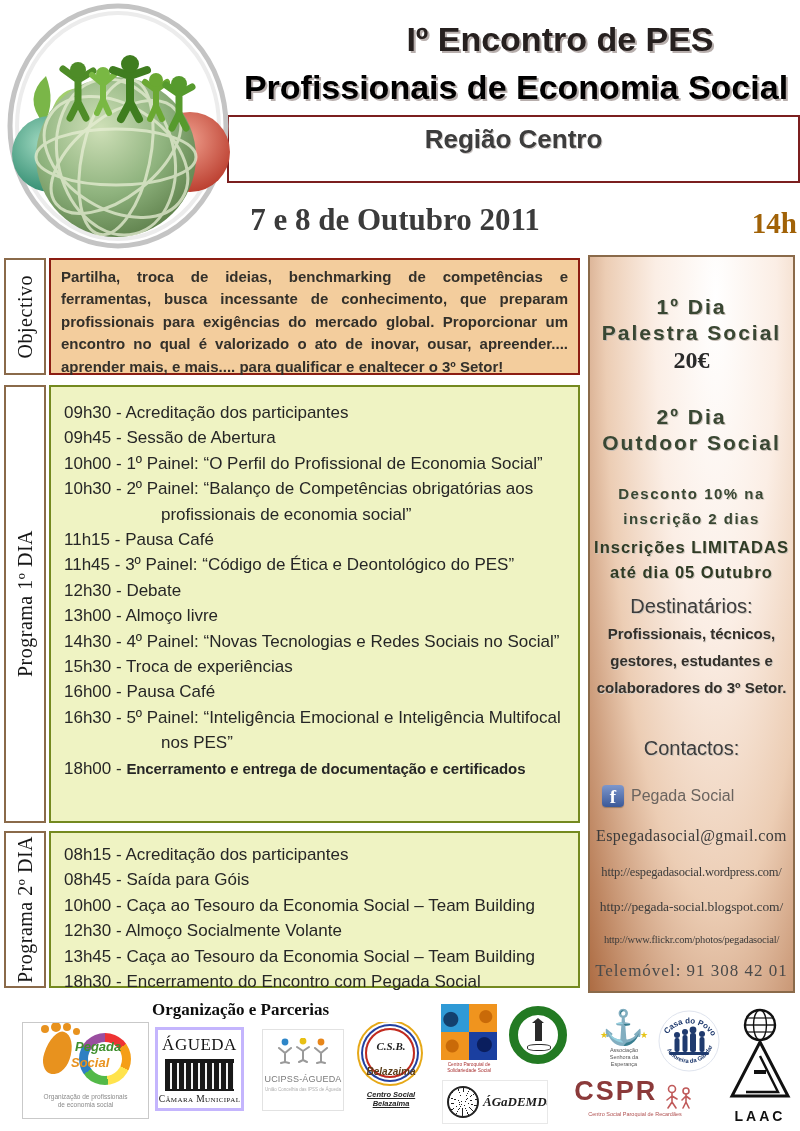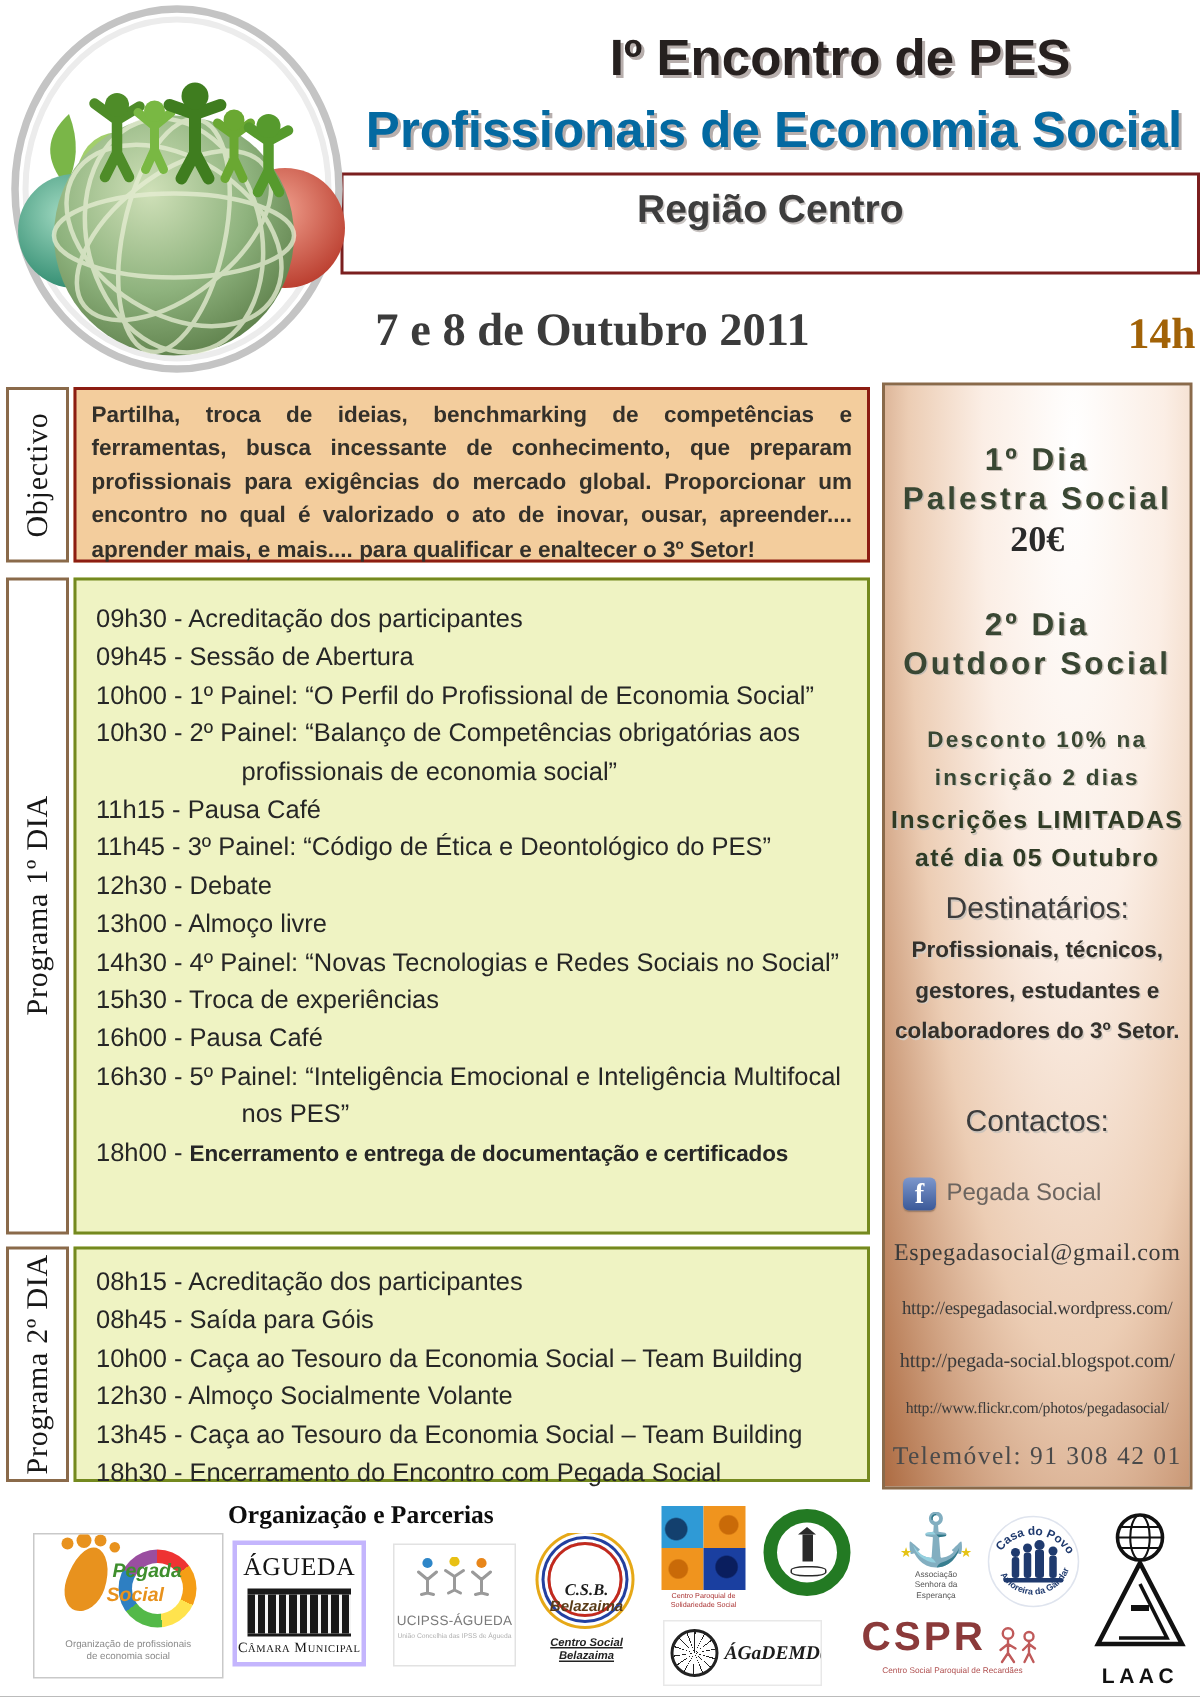--- a/index.html
+++ b/index.html
@@ -4,21 +4,21 @@
 <style>
   html,body{margin:0;padding:0;background:#888;}
   .page{position:relative;width:800px;height:1131px;background:#fff;margin:0 auto;overflow:hidden;
         font-family:"Liberation Sans",sans-serif;}
 
   
   .logo{position:absolute;left:6px;top:2px;width:224px;height:248px;z-index:5;}
   .title1{position:absolute;left:320px;top:20px;width:480px;text-align:center;
           font-size:34px;font-weight:700;color:#26201f;text-shadow:2px 2px 0 #b7aeac;}
   .title2{position:absolute;left:232px;top:68px;width:568px;text-align:center;
-          font-size:34px;font-weight:700;color:#0369a1;text-shadow:2px 2px 0 #b7aeac;}
+          font-size:34px;font-weight:700;color:#000000;text-shadow:2px 2px 0 #b7aeac;}
   .regiao-box{position:absolute;left:227px;top:115px;width:573px;height:68px;
           border:2px solid #7b1f1f;background:#fff;z-index:1;box-sizing:border-box;}
   .regiao-text{margin-top:7px;text-align:center;font-size:26px;font-weight:700;color:#3d3d3d;
           text-shadow:1px 1px 0 #c9c4c2;}
   .date{position:absolute;left:235px;top:202px;width:320px;text-align:center;
           font-family:"Liberation Serif",serif;font-size:31px;font-weight:700;color:#3b3b3b;}
   .time{position:absolute;left:733px;top:207px;width:64px;text-align:right;
           font-family:"Liberation Serif",serif;font-size:29px;font-weight:700;color:#a16207;}
 
   
@@ -92,21 +92,21 @@
         repeating-linear-gradient(90deg,#181818 0 5px,#f4f4f4 5px 7px);
         border-top:4px solid #181818;border-bottom:2px solid #181818;}
   .ag-sub{font-family:"Liberation Serif",serif;font-size:9.5px;color:#141414;letter-spacing:.4px;
         font-variant:small-caps;}
   .ucipss-tile{left:262px;top:1029px;width:82px;height:82px;border:1px solid #e2e2e2;background:#fff;padding-top:8px;}
   .uc-title{font-size:9px;color:#7a7a7a;letter-spacing:.2px;margin-top:6px;}
   .uc-cap{font-size:4.5px;color:#b0b0b0;margin-top:3px;}
   .csb-tile{left:348px;top:1022px;width:86px;height:88px;background:#fff;}
   .csb-circle{position:absolute;left:17px;top:6px;width:46px;height:46px;border-radius:50%;
         border:2px solid #c22a1e;box-shadow:0 0 0 2px #fff,0 0 0 4px #2340a0,0 0 0 6px #fff,0 0 0 8px #e6a817;}
-  .csb-acro{position:absolute;left:0;width:100%;top:32px;font-family:"Liberation Serif",serif;
+  .csb-acro{position:absolute;left:0;width:100%;top:18px;font-family:"Liberation Serif",serif;
         font-size:11px;font-weight:700;font-style:italic;color:#1d1d1d;z-index:2;}
   .csb-script{position:absolute;left:0;width:100%;top:44px;font-size:10px;font-style:italic;font-weight:700;color:#5a3c18;z-index:2;}
   .csb-cap{position:absolute;left:0;width:100%;top:68px;font-size:7.5px;font-weight:700;font-style:italic;
         color:#222;text-decoration:underline;}
   .quad-tile{left:437px;top:1004px;width:64px;height:72px;background:#fff;}
   .quad{width:56px;height:56px;margin:0 auto;display:grid;grid-template-columns:28px 28px;grid-template-rows:28px 28px;}
   .q1{background:radial-gradient(circle at 35% 55%,#13406e 0 7px,#2f9ad6 8px);}
   .q2{background:radial-gradient(circle at 60% 45%,#c96a08 0 6px,#f0941e 7px);}
   .q3{background:radial-gradient(circle at 40% 50%,#c96a08 0 6px,#f0941e 7px);}
   .q4{background:radial-gradient(circle at 55% 45%,#0a1e5e 0 7px,#1a3fa0 8px);}

